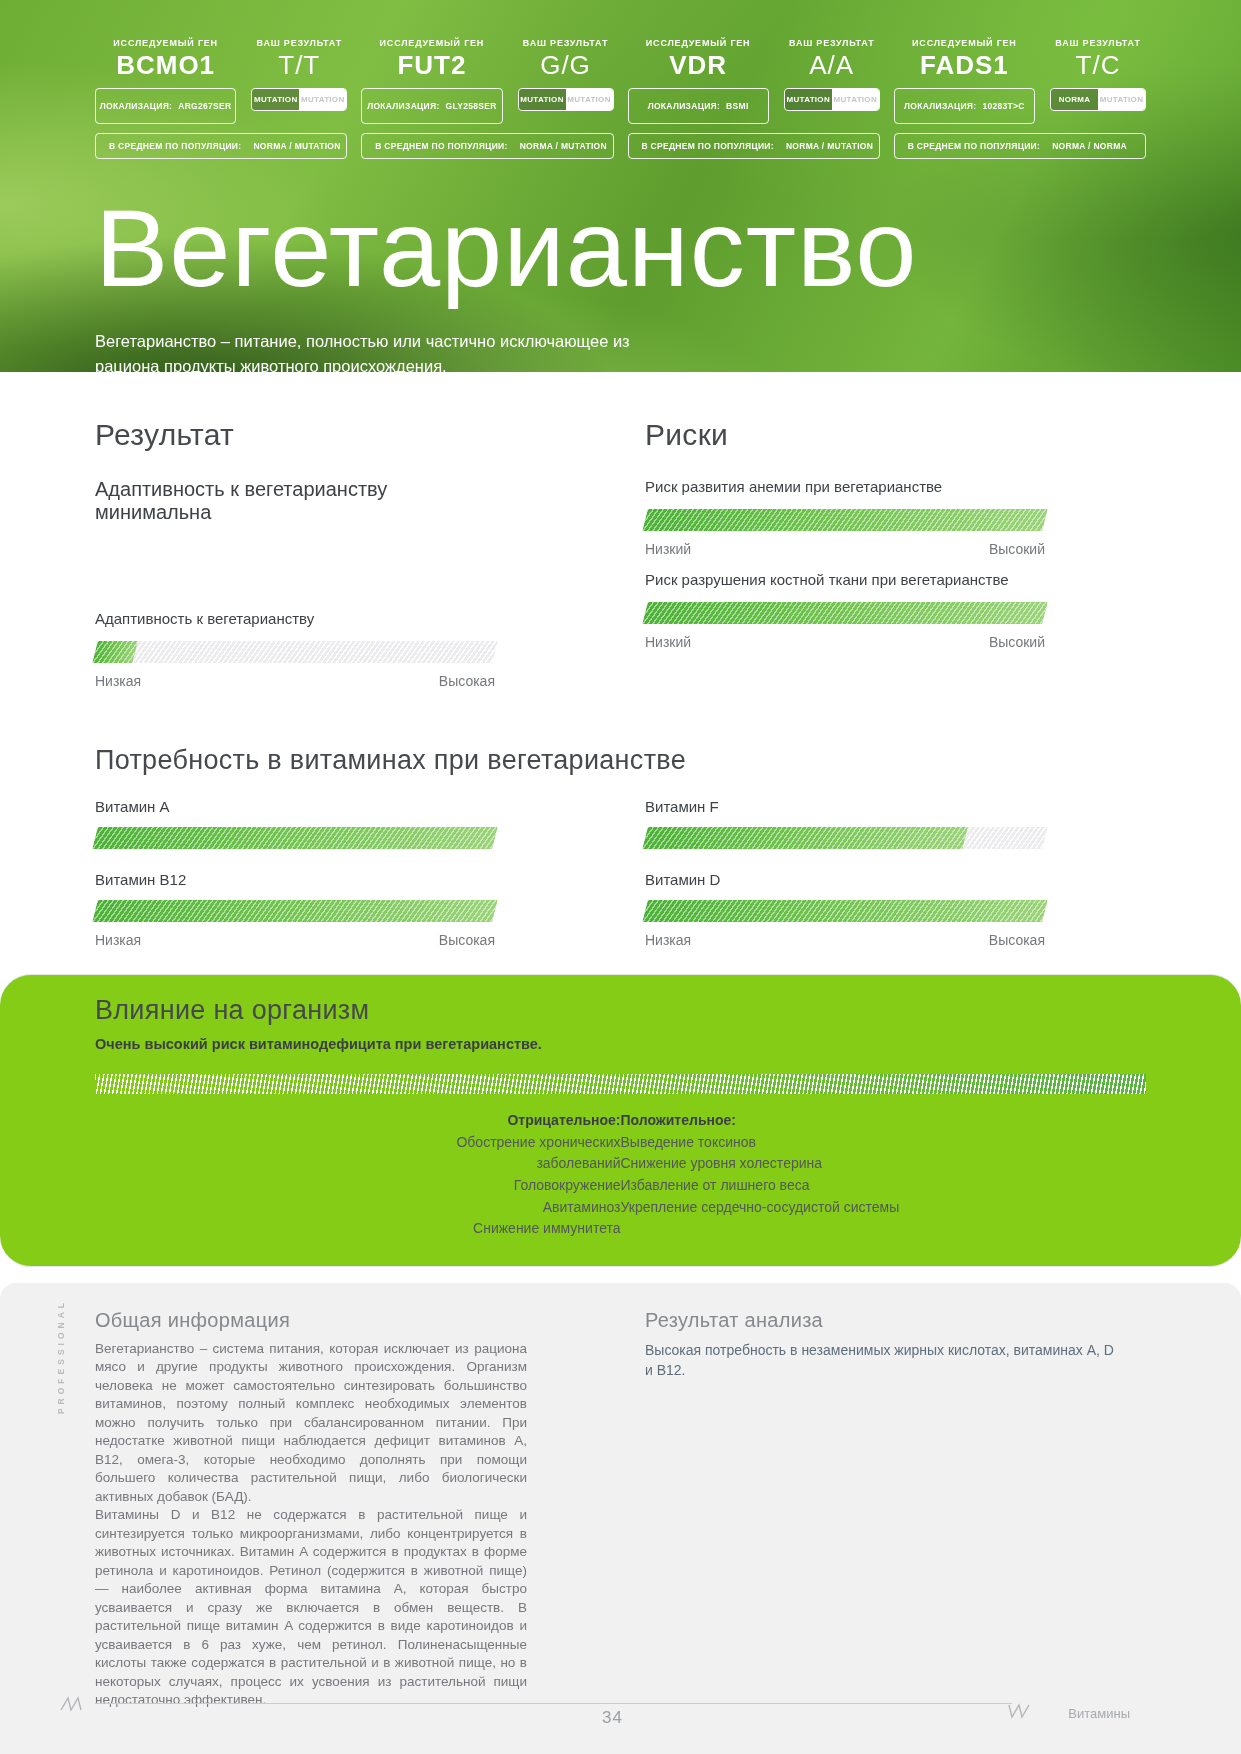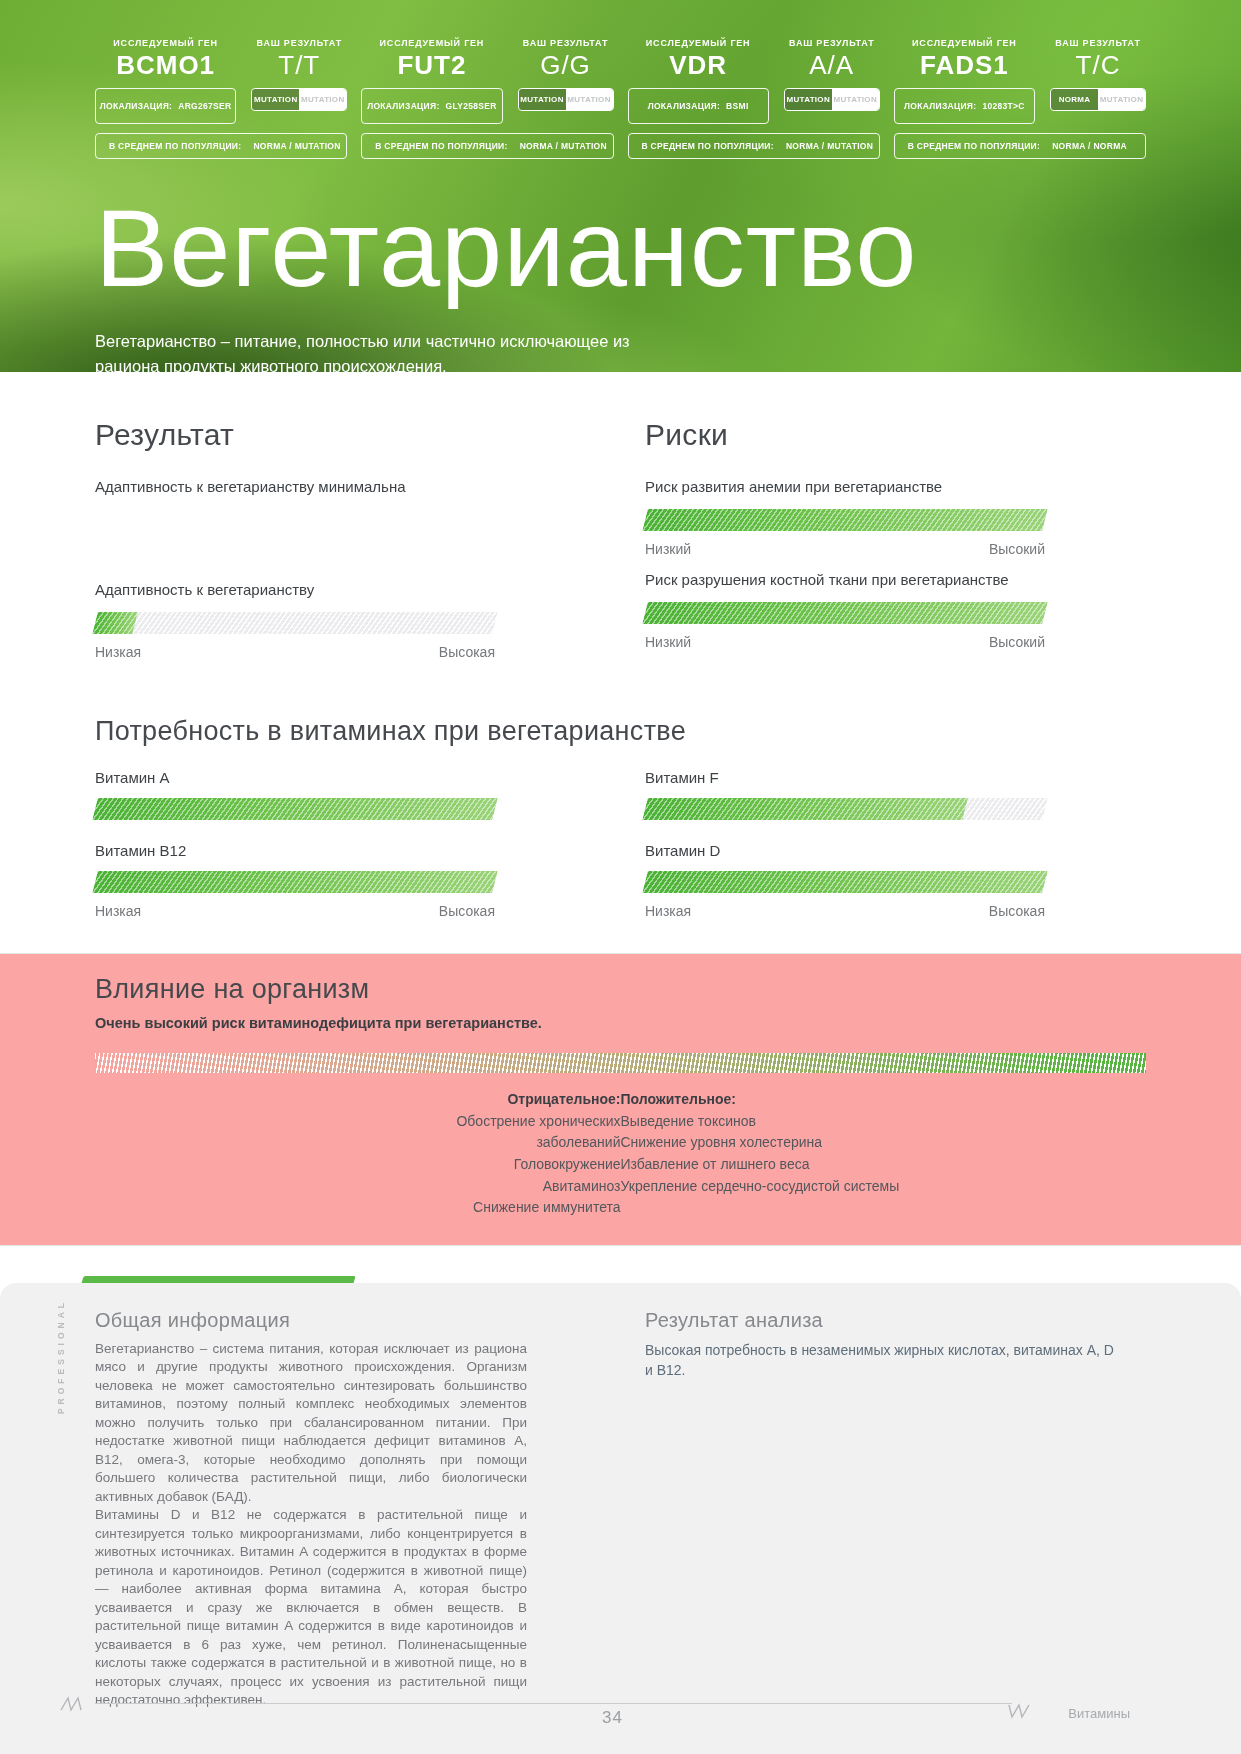--- a/index.html
+++ b/index.html
@@ -55,28 +55,28 @@
   }
   .hbar .fill {
     position:absolute; top:0; left:0; bottom:0;
     background:
       repeating-linear-gradient(115deg, rgba(255,255,255,.5) 0 1.5px, rgba(255,255,255,0) 1.5px 4.5px),
       linear-gradient(90deg,#4bb236,#6cc24a 40%,#9ad378);
   }
   .scale { display:flex; justify-content:space-between; font-size:14px; color:#75787c; }
 
   .mt26{margin-top:26px;} .mt22{margin-top:22px;} .mt14{margin-top:14px;} .mt12{margin-top:12px;} .mt10{margin-top:10px;}
-  .sum { font-size:15px; color:#3e4246; }
+  .sum { font-size:20px; color:#3e4246; }
   .lbl-gap { margin-top:86px; }
 
   .vit-head { margin-top:56px; }
   .vit-grid { display:grid; grid-template-columns:400px 400px; column-gap:150px; }
 
   
-  .influence { margin-top:34px; border-top:1px solid #e4e5e7; border-bottom:1px solid #e4e5e7; padding:20px 95px 26px; background:#fca5a5; }
+  .influence { margin-top:26px; border-top:1px solid #e4e5e7; border-bottom:1px solid #e4e5e7; padding:20px 95px 26px; background:#84cc16;border-radius:31px; }
   .inf-sub { margin-top:10px; font-size:14.5px; font-weight:700; color:#3b3f43; }
   .gradbar {
     margin-top:22px; height:20px;
     background:
       repeating-linear-gradient(100deg, #ffffff 0 1.5px, rgba(255,255,255,0) 1.5px 4px),
       linear-gradient(90deg, rgba(88,181,64,.04), rgba(88,181,64,.45) 55%, #58b540 96%);
   }
   .inf-lists { margin-top:16px; display:grid; grid-template-columns:1fr 1fr; }
   .inf-list { font-size:14px; line-height:1.55; color:#54575b; }
   .inf-list .t { font-weight:700; color:#3b3f43; }

